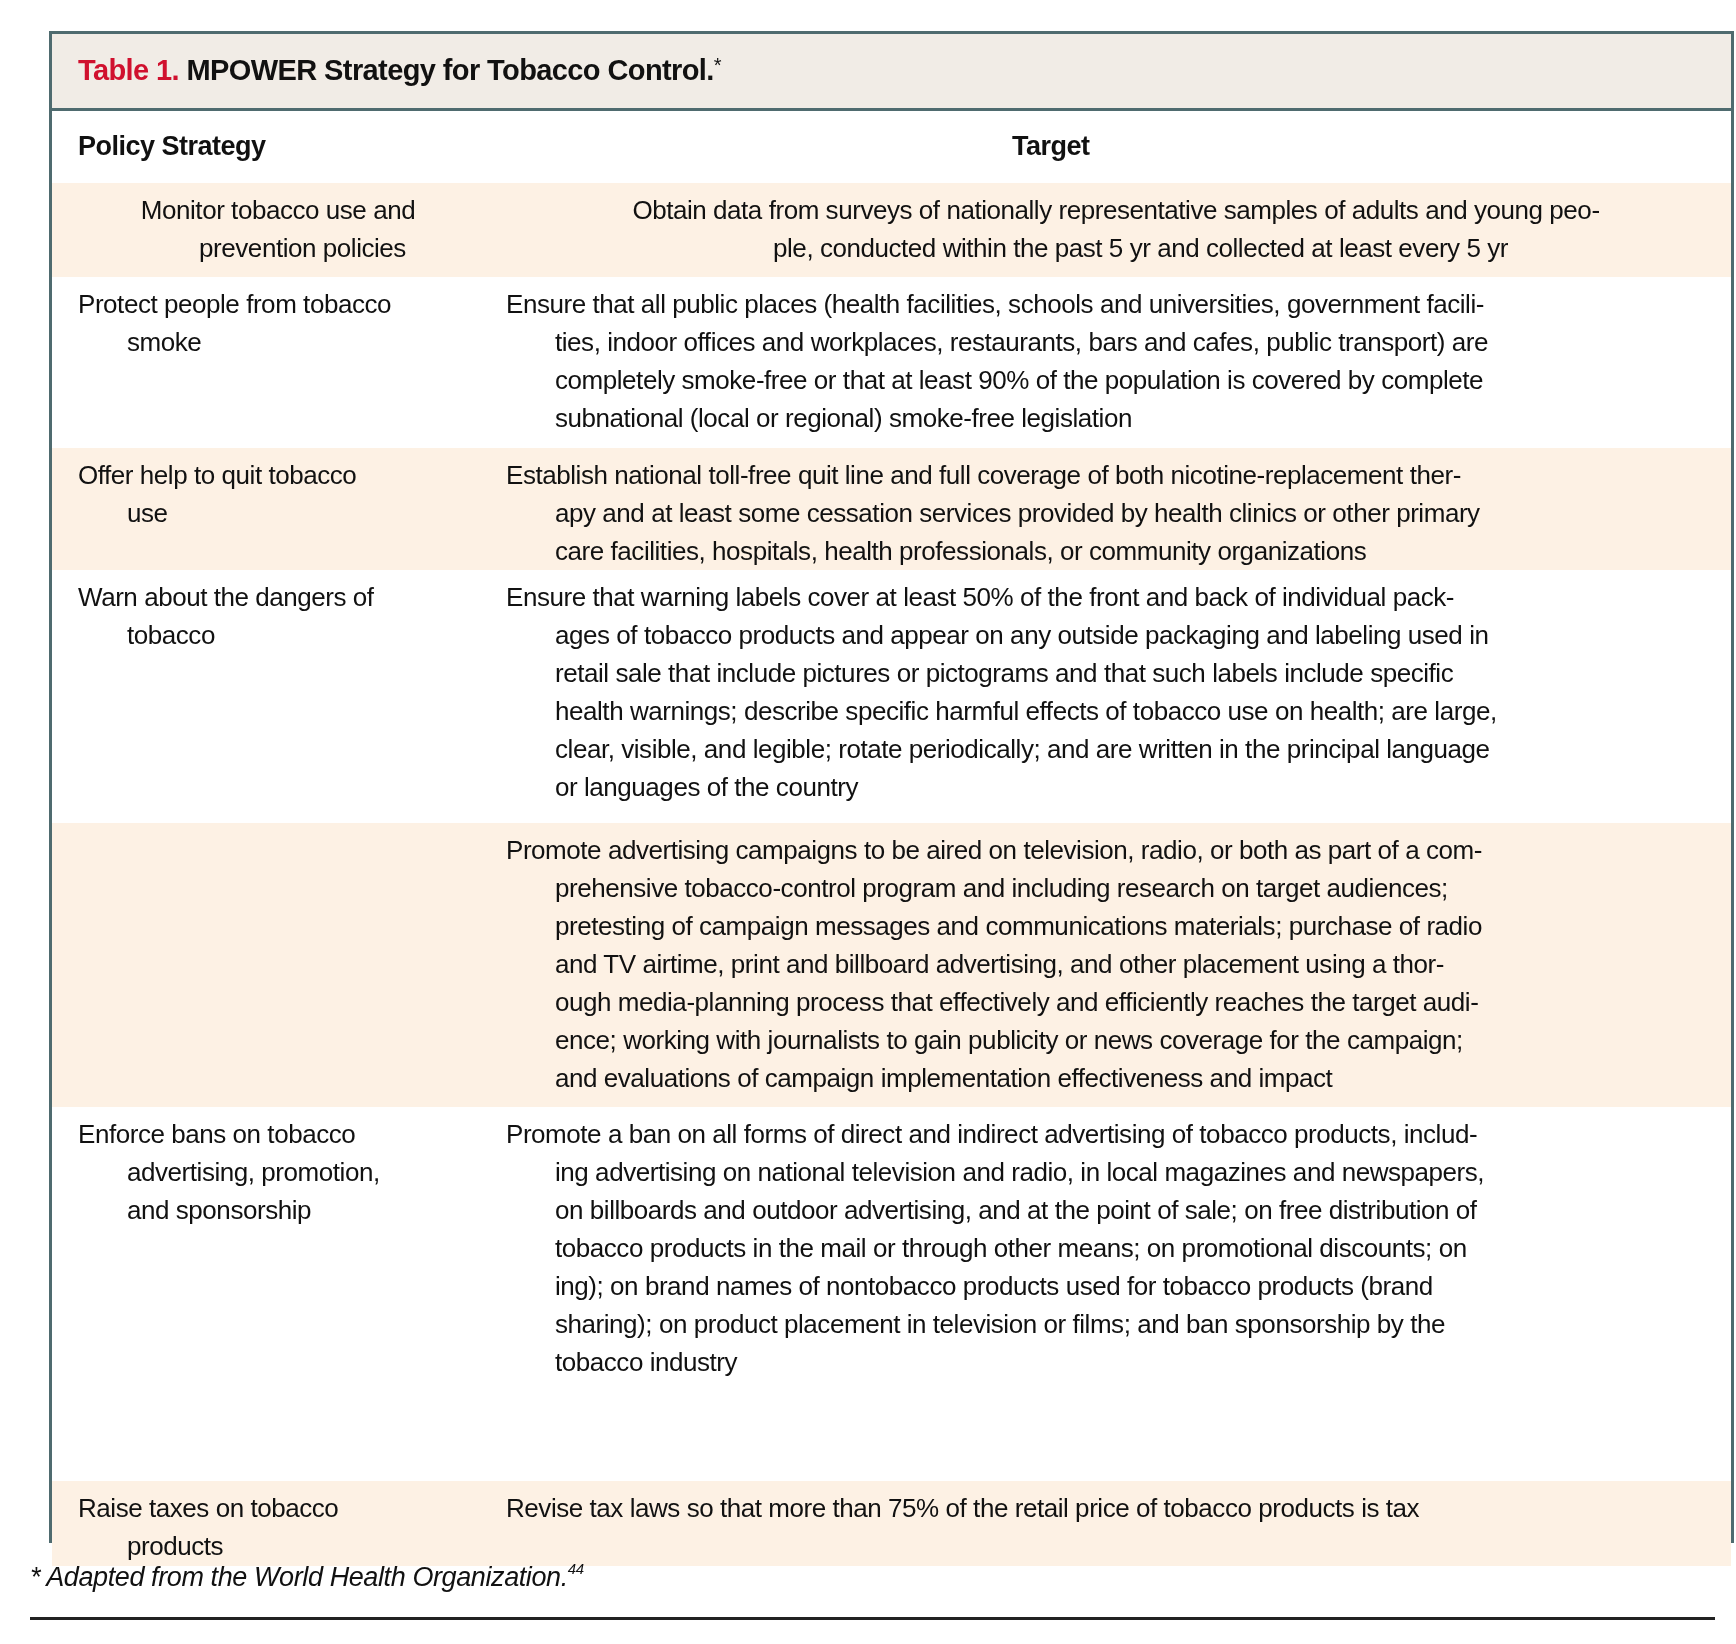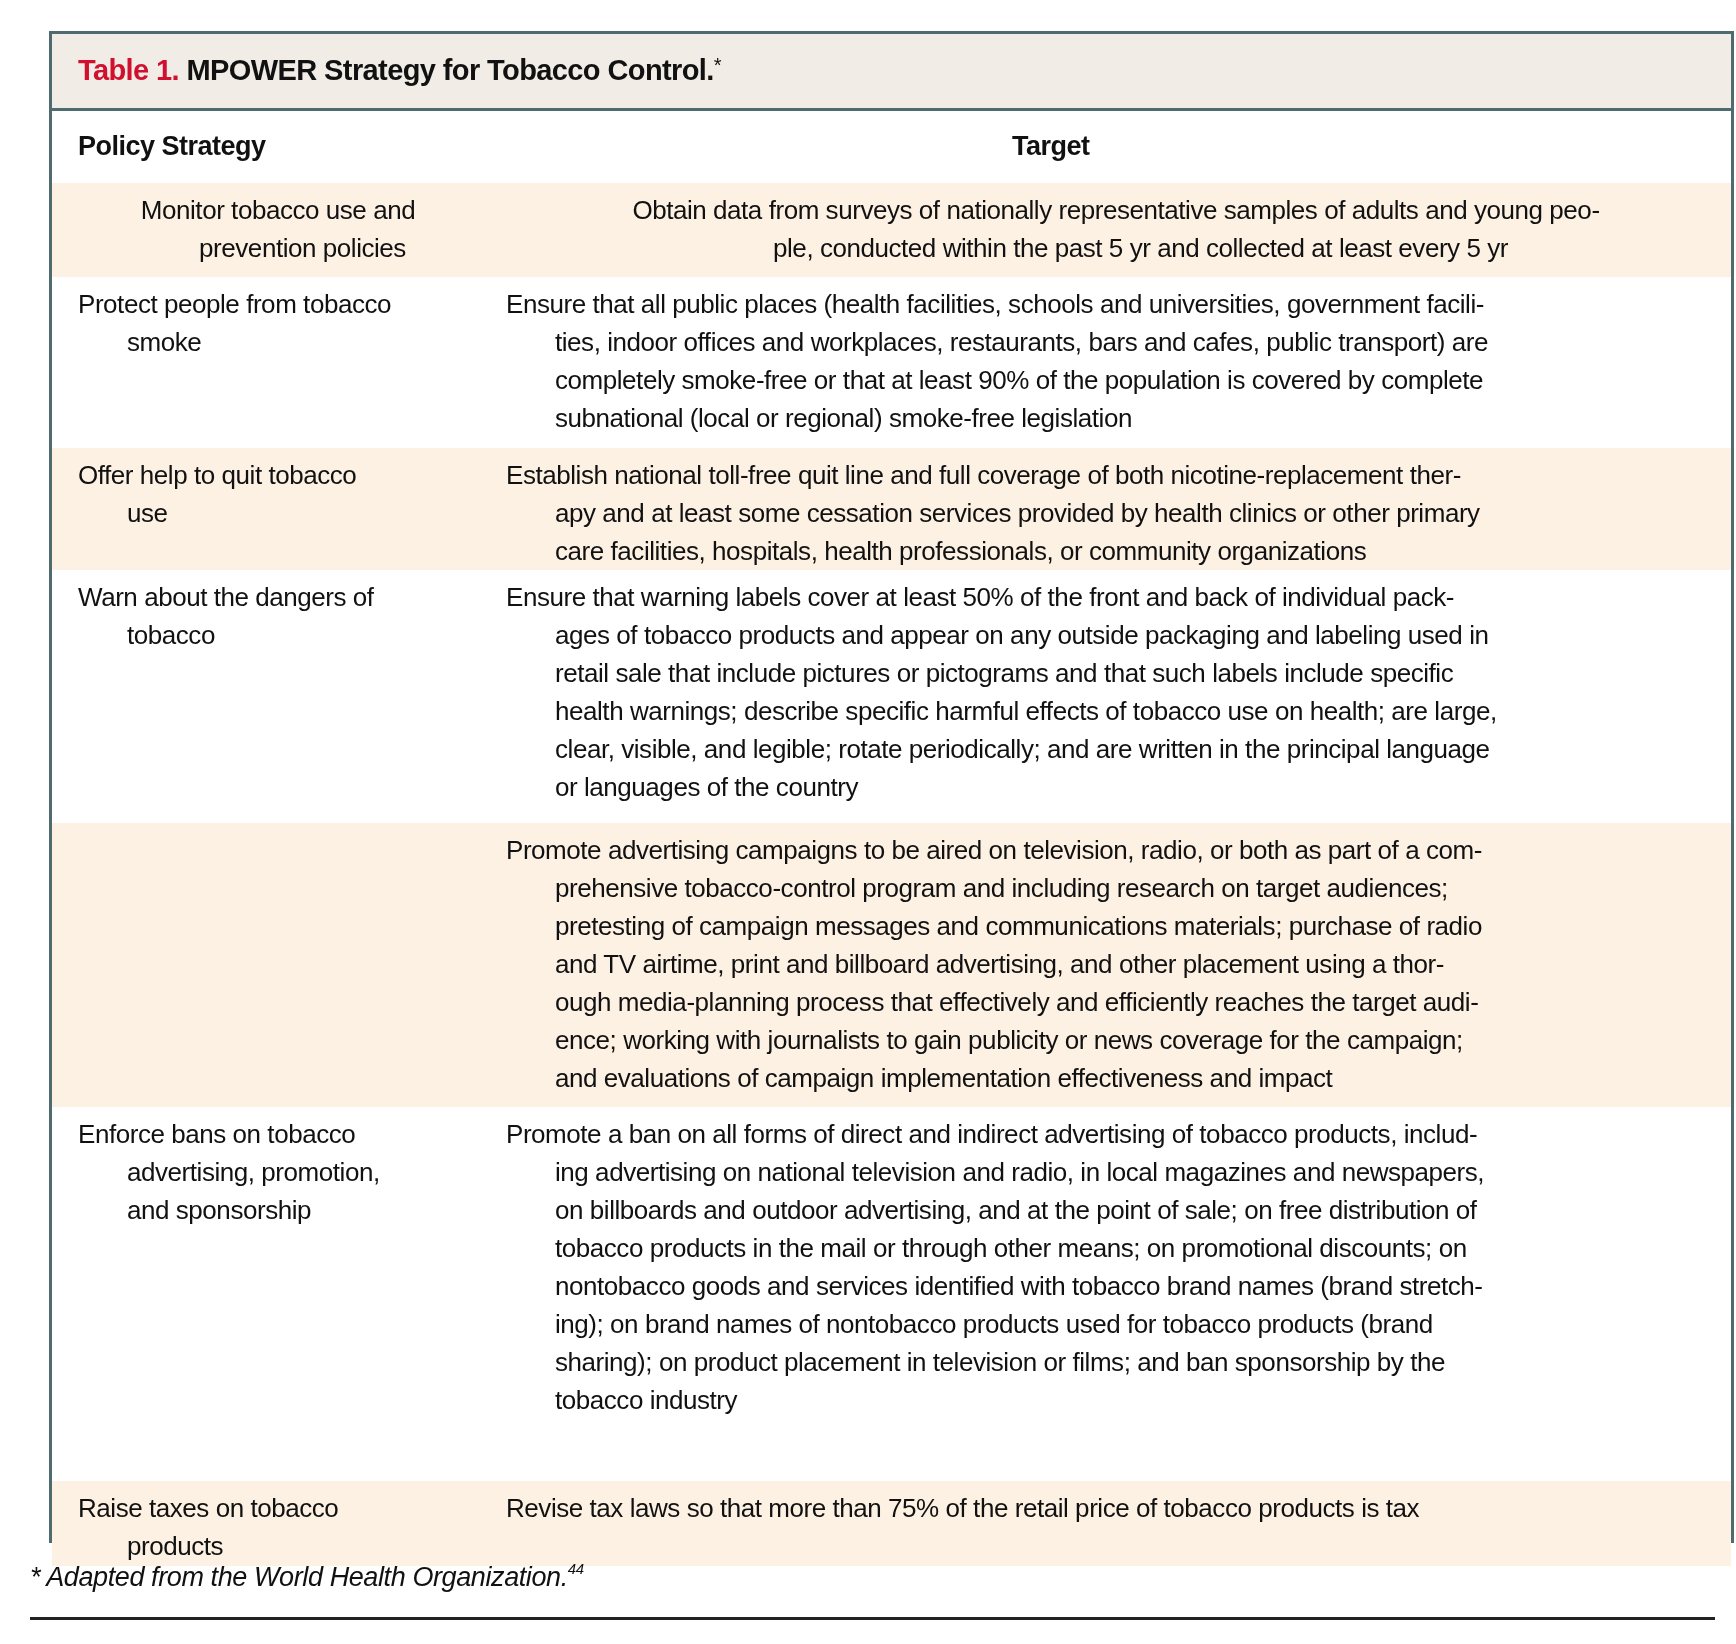--- a/index.html
+++ b/index.html
@@ -102,21 +102,20 @@
       <div class="strat">
         <div class="ln">Enforce bans on tobacco</div>
         <div class="ln ind">advertising, promotion,</div>
         <div class="ln ind">and sponsorship</div>
       </div>
       <div class="tgt">
         <div class="ln">Promote a ban on all forms of direct and indirect advertising of tobacco products, includ-</div>
         <div class="ln ind">ing advertising on national television and radio, in local magazines and newspapers,</div>
         <div class="ln ind">on billboards and outdoor advertising, and at the point of sale; on free distribution of</div>
         <div class="ln ind">tobacco products in the mail or through other means; on promotional discounts; on</div>
-        <div class="ln ind">nontobacco goods and services identified with tobacco brand names (brand stretch-</div>
         <div class="ln ind">ing); on brand names of nontobacco products used for tobacco products (brand</div>
         <div class="ln ind">sharing); on product placement in television or films; and ban sponsorship by the</div>
         <div class="ln ind">tobacco industry</div>
       </div>
     </div>
   <div class="row peach" style="top:1447px;height:85px;">
       <div class="strat">
         <div class="ln">Raise taxes on tobacco</div>
         <div class="ln ind">products</div>
       </div>

